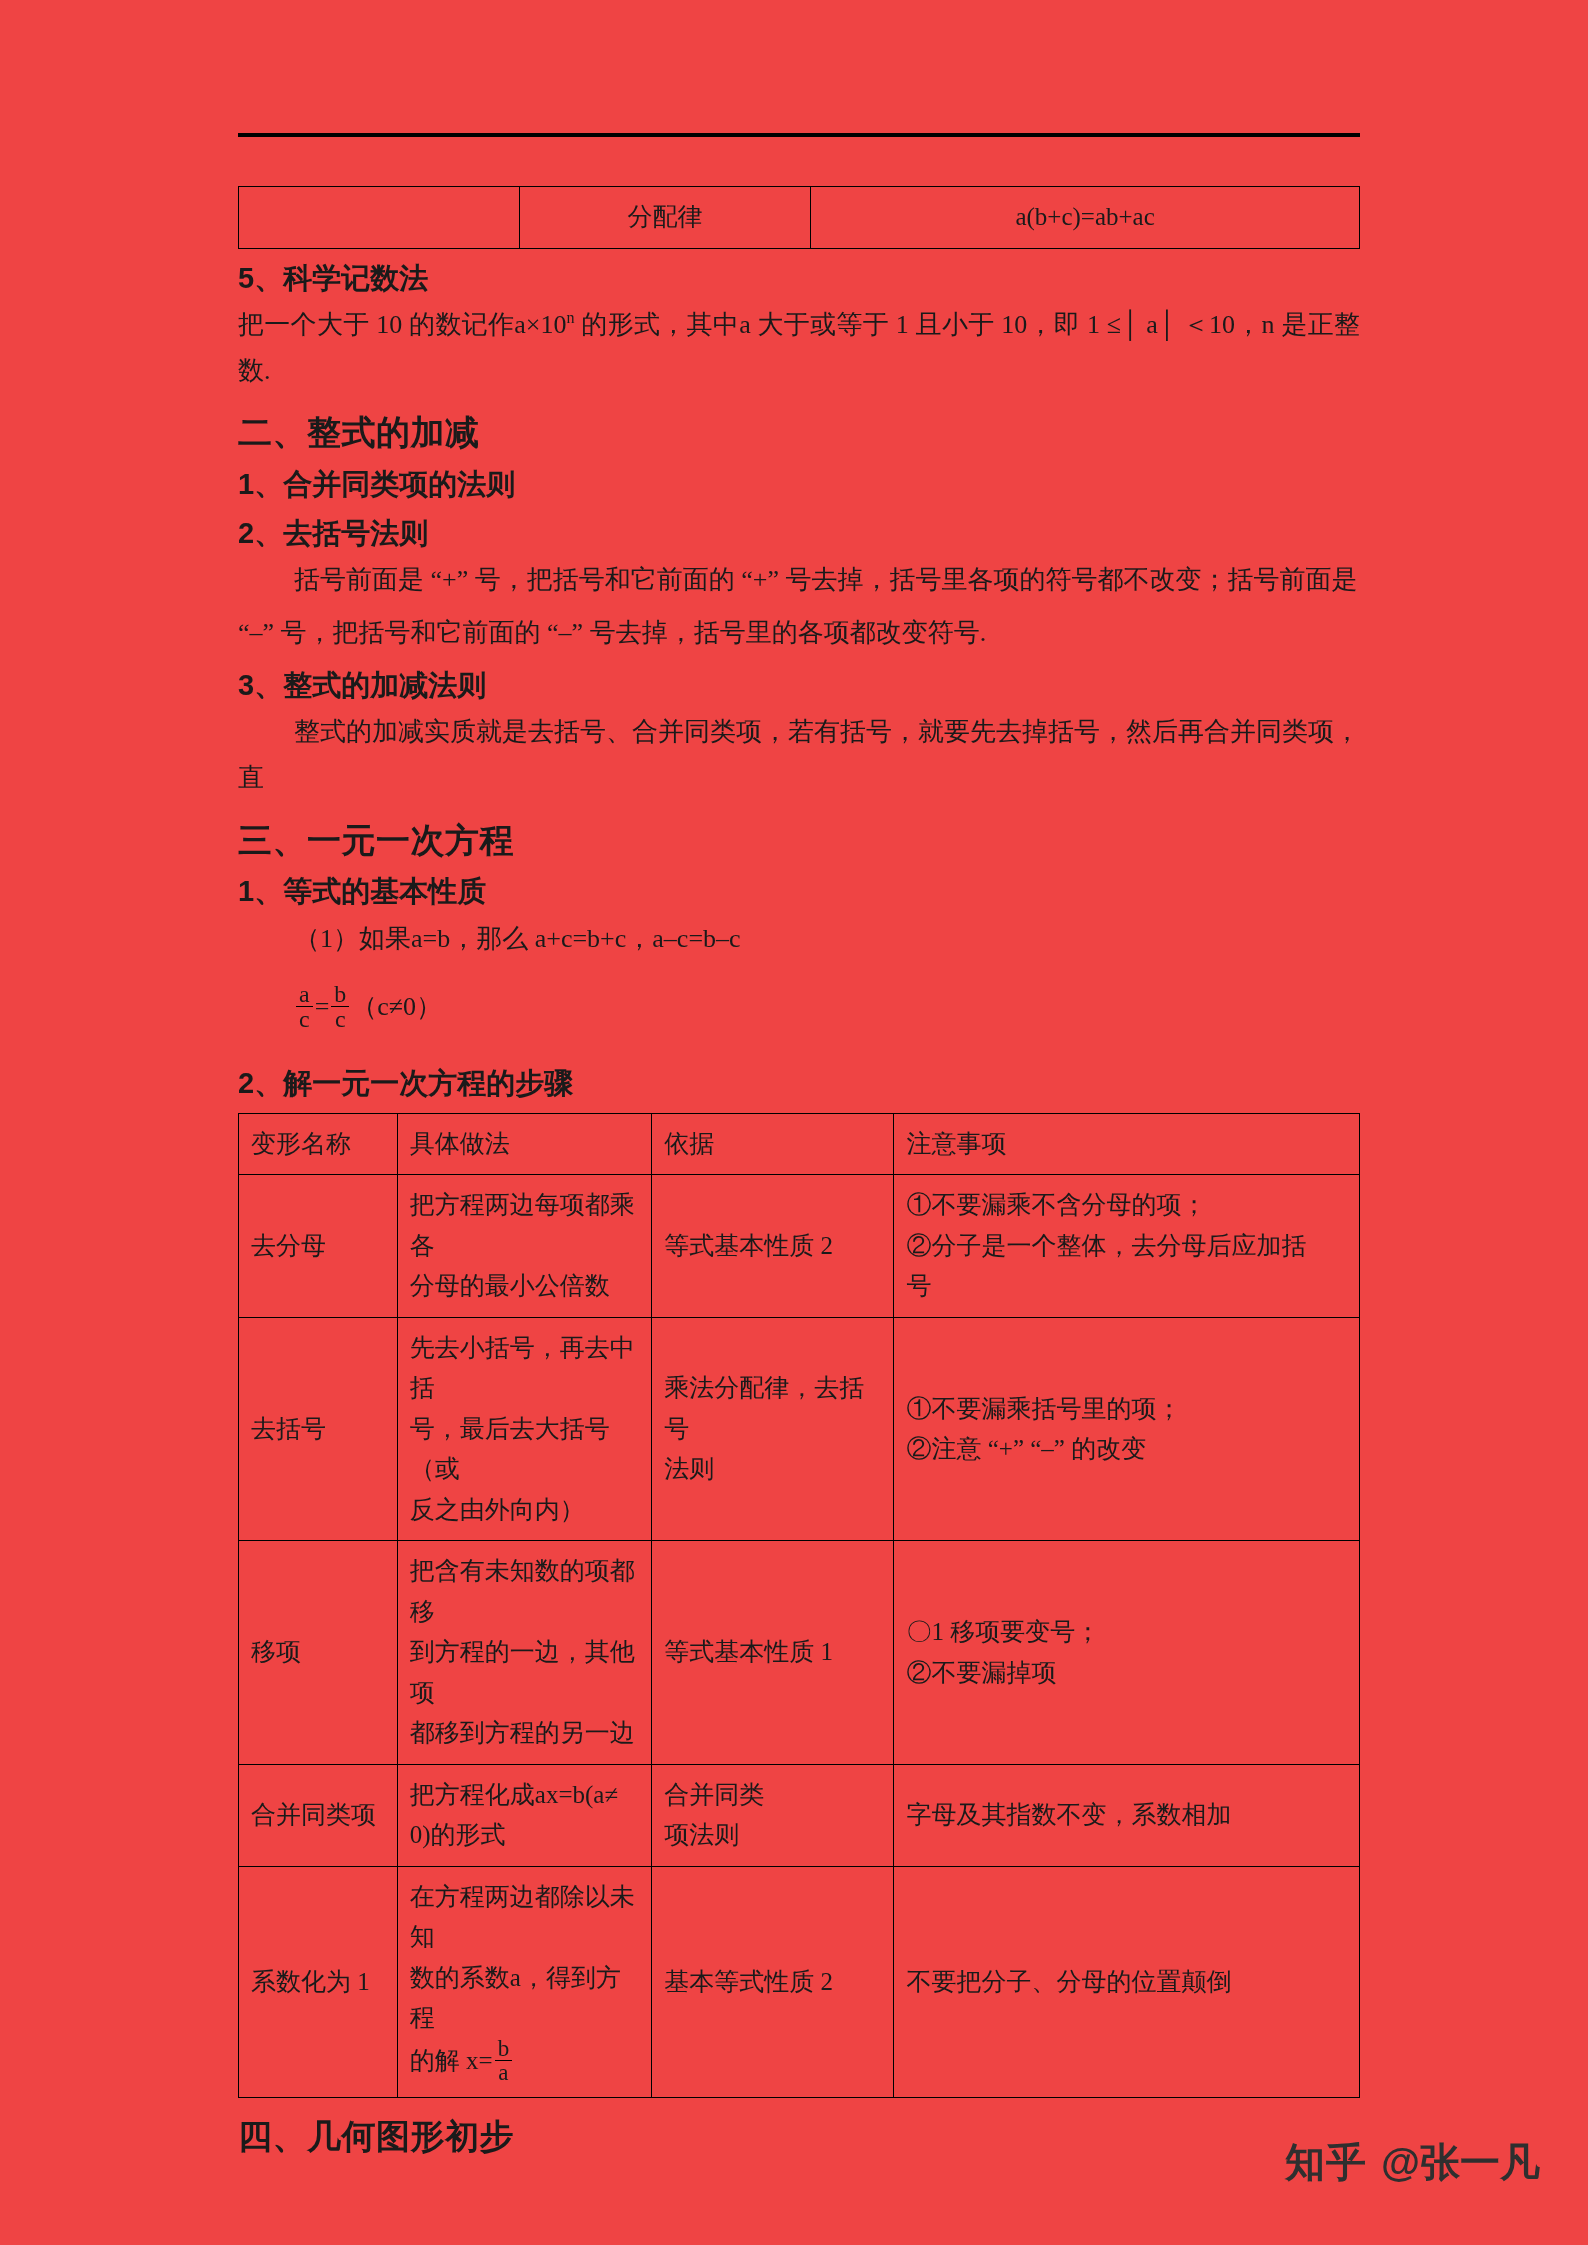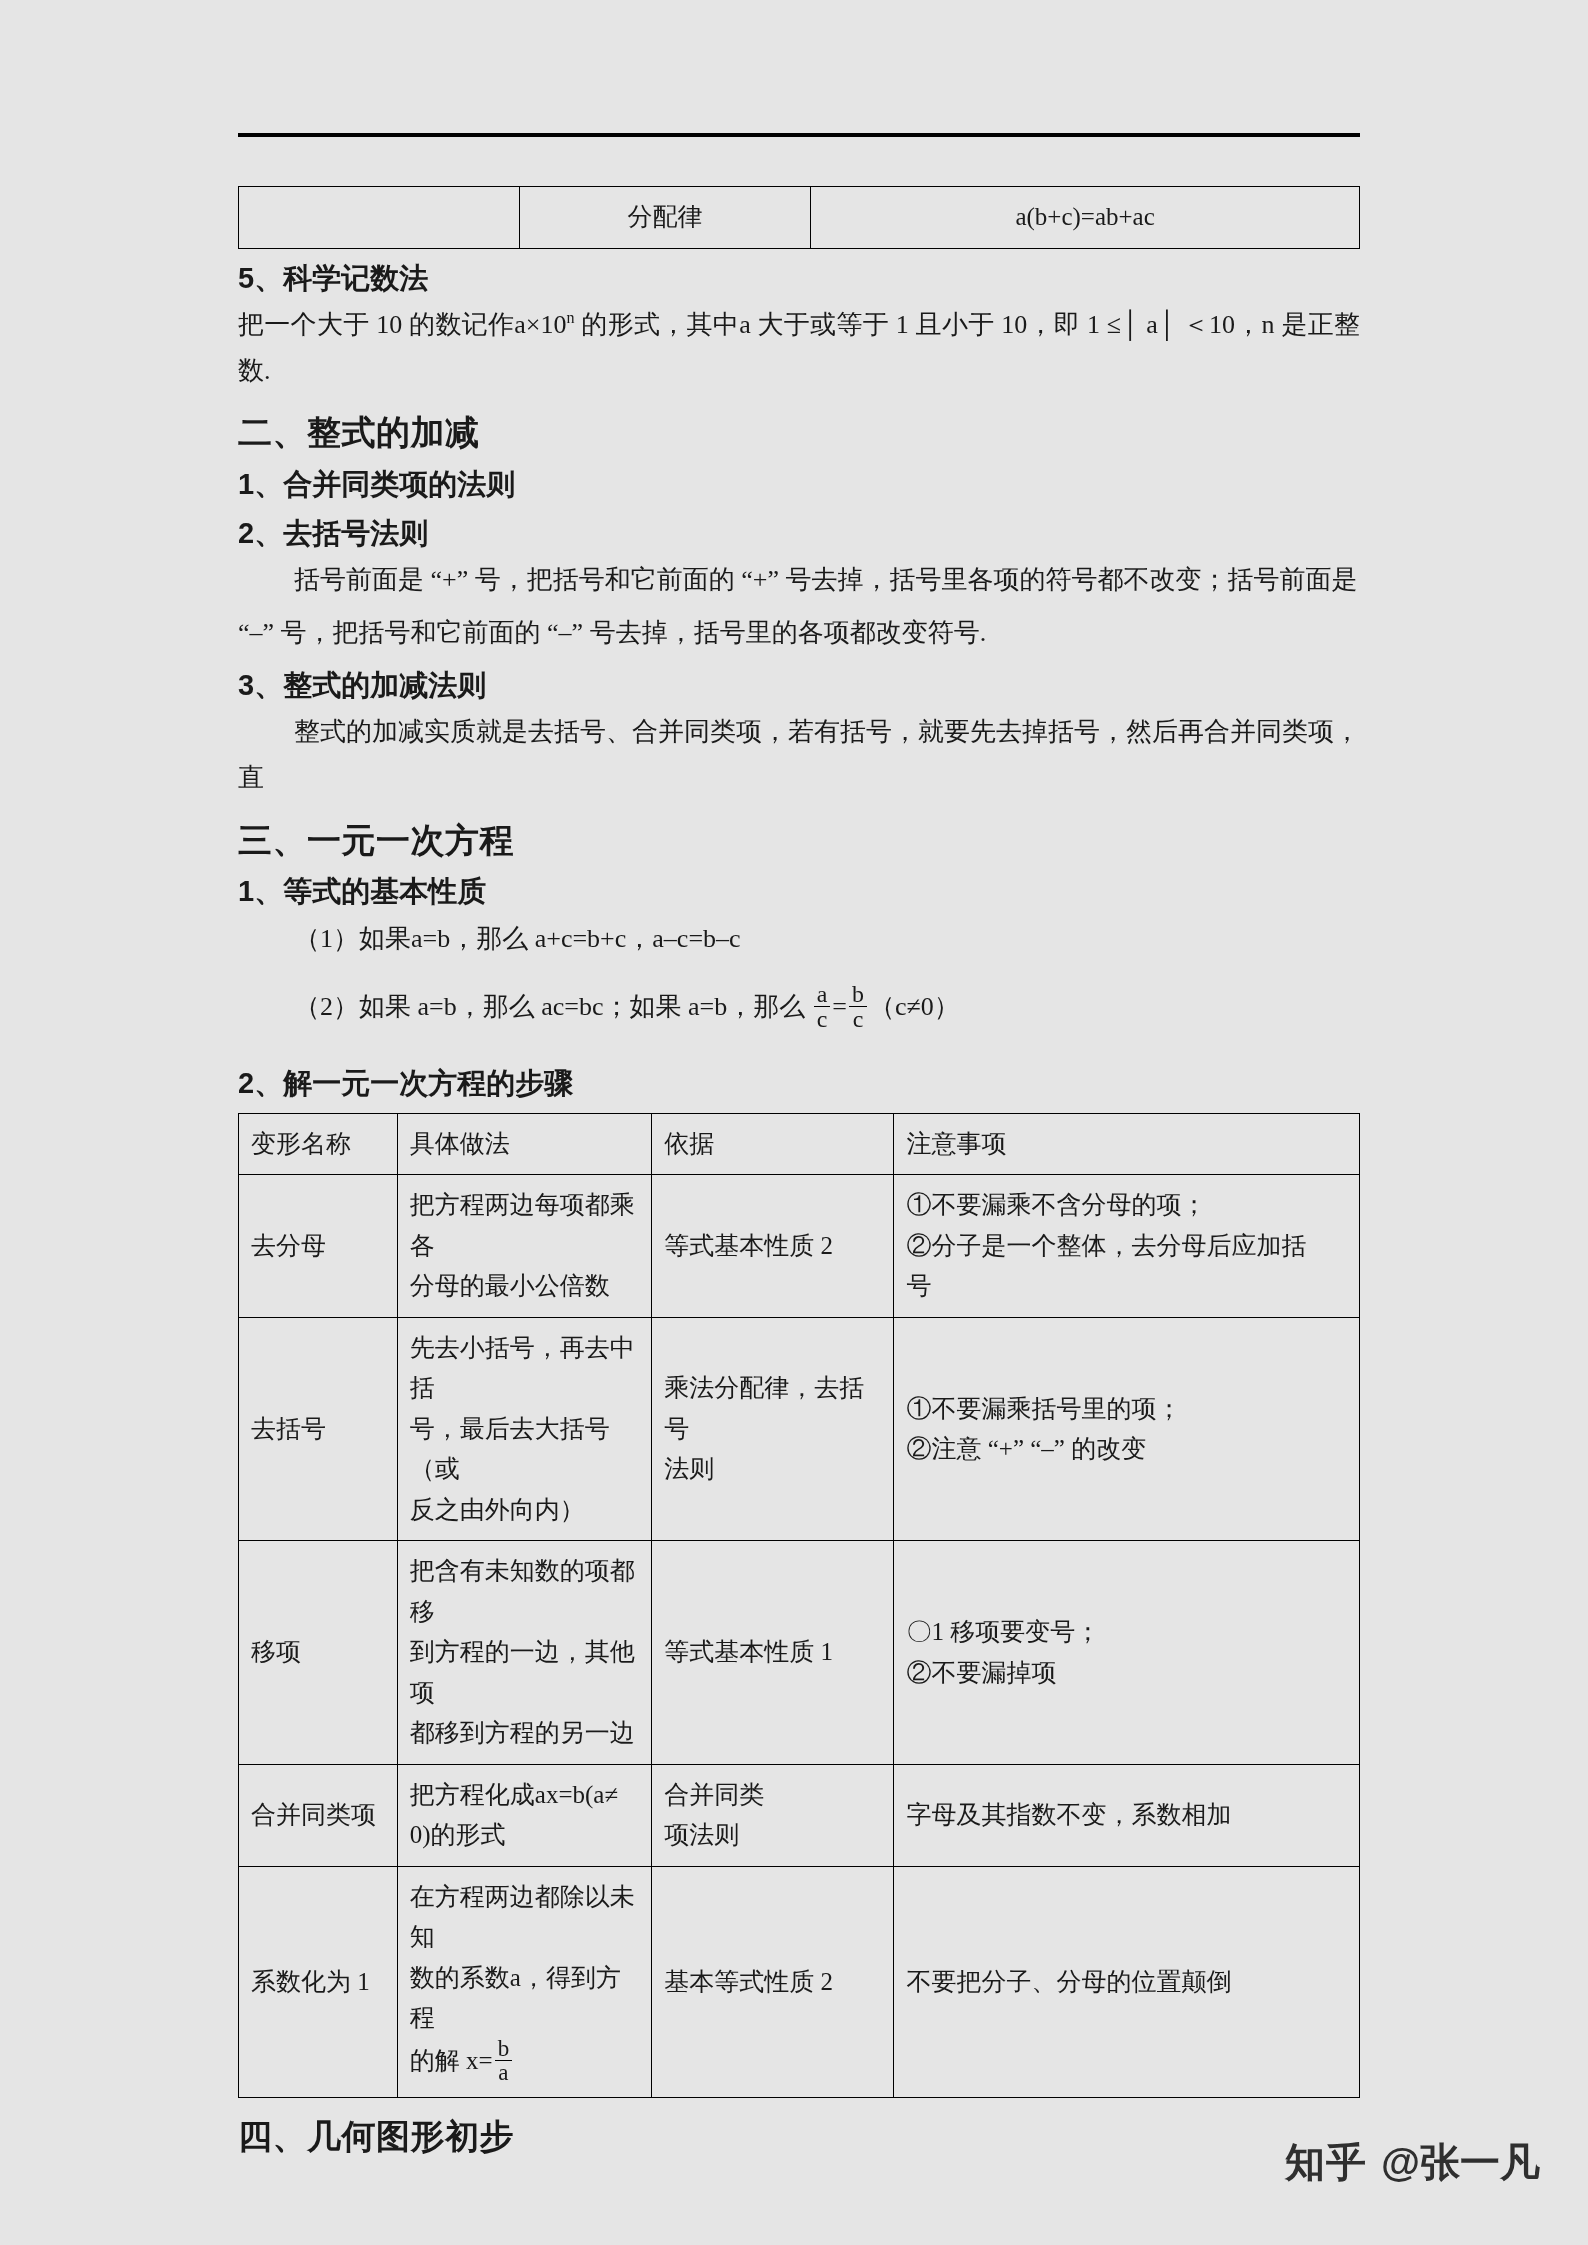--- a/index.html
+++ b/index.html
@@ -9,21 +9,21 @@
   }
   body {
     font-family: "Liberation Serif", "DejaVu Serif", serif;
     color: #1a1a1a;
   }
   .page {
     position: relative;
     width: 1588px;
     height: 2245px;
     margin: 0 auto;
-    background: #e5e5e5;
+    background: #ef4444;
     overflow: hidden;
   }
   .content {
     position: absolute;
     left: 238px;
     top: 0;
     width: 1122px;
   }
 
   
@@ -169,21 +169,21 @@
     <h3 class="sub-head">2、去括号法则</h3>
     <p class="body-text indent tight">括号前面是 “+” 号，把括号和它前面的 “+” 号去掉，括号里各项的符号都不改变；括号前面是</p>
     <p class="body-text tight">“–” 号，把括号和它前面的 “–” 号去掉，括号里的各项都改变符号.</p>
 
     <h3 class="sub-head">3、整式的加减法则</h3>
     <p class="body-text indent tight">整式的加减实质就是去括号、合并同类项，若有括号，就要先去掉括号，然后再合并同类项，直</p>
 
     <h2 class="sec-head">三、一元一次方程</h2>
     <h3 class="sub-head">1、等式的基本性质</h3>
     <p class="body-text indent2">（1）如果a=b，那么 a+c=b+c，a–c=b–c</p>
-    <p class="body-text indent2" style="margin-top:22px;"><span>（2）如果 a=b，那么 ac=bc；如果 a=b，那么</span>
+    <p class="body-text indent2" style="margin-top:22px;">
       <span class="frac"><span class="num">a</span><span class="den">c</span></span><span>=</span><span class="frac"><span class="num">b</span><span class="den">c</span></span><span>（c≠0）</span></p>
 
     <h3 class="sub-head" style="margin-top:30px;">2、解一元一次方程的步骤</h3>
 
     <table class="doc-table table-steps">
       <tbody>
           <tr>
         <td class="col-a ctr">变形名称</td>
         <td class="col-b ctr">具体做法</td>
         <td class="col-c ctr">依据</td>

